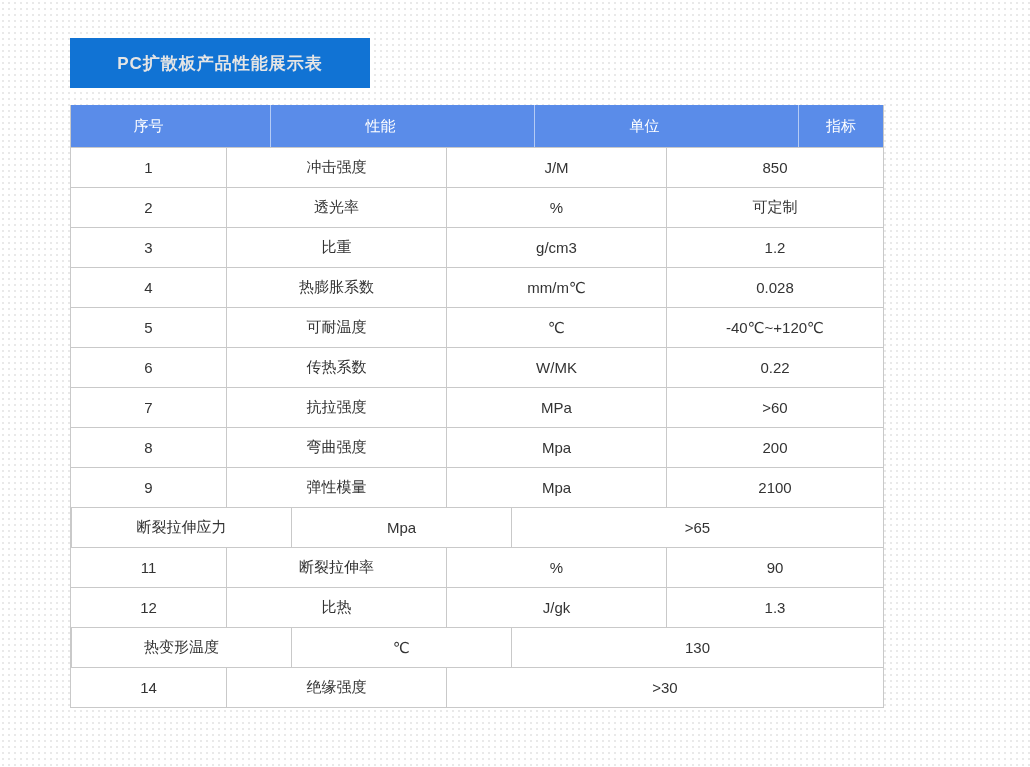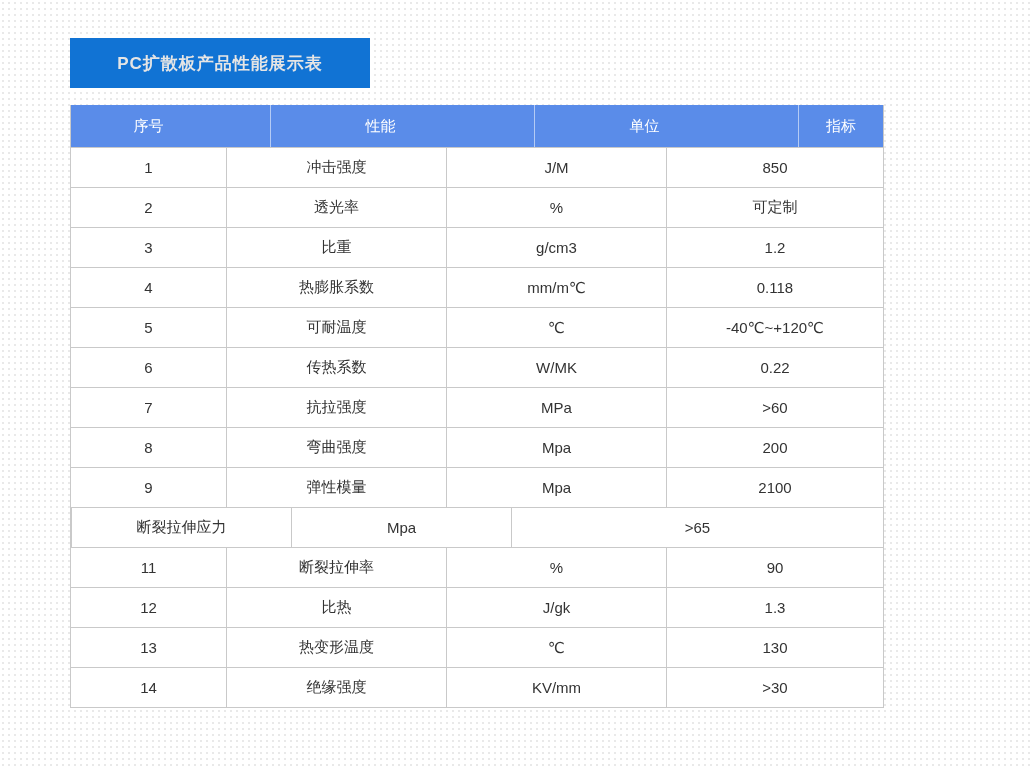--- a/index.html
+++ b/index.html
@@ -96,21 +96,21 @@
       <div class="row">
         <div class="cell c0">3</div>
         <div class="cell c1">比重</div>
         <div class="cell c2">g/cm3</div>
         <div class="cell c3">1.2</div>
       </div>
       <div class="row">
         <div class="cell c0">4</div>
         <div class="cell c1">热膨胀系数</div>
         <div class="cell c2">mm/m℃</div>
-        <div class="cell c3">0.118</div>
+        <div class="cell c3">0.028</div>
       </div>
       <div class="row">
         <div class="cell c0">5</div>
         <div class="cell c1">可耐温度</div>
         <div class="cell c2">℃</div>
         <div class="cell c3">-40℃~+120℃</div>
       </div>
       <div class="row">
         <div class="cell c0">6</div>
         <div class="cell c1">传热系数</div>
@@ -146,25 +146,23 @@
         <div class="cell c2">%</div>
         <div class="cell c3">90</div>
       </div>
       <div class="row">
         <div class="cell c0">12</div>
         <div class="cell c1">比热</div>
         <div class="cell c2">J/gk</div>
         <div class="cell c3">1.3</div>
       </div>
       <div class="row">
-        <div class="cell c0">13</div>
         <div class="cell c1">热变形温度</div>
         <div class="cell c2">℃</div>
         <div class="cell c3">130</div>
       </div>
       <div class="row">
         <div class="cell c0">14</div>
         <div class="cell c1">绝缘强度</div>
-        <div class="cell c2">KV/mm</div>
         <div class="cell c3">&gt;30</div>
       </div>
     </div>
 </div>
 
 </body></html>

